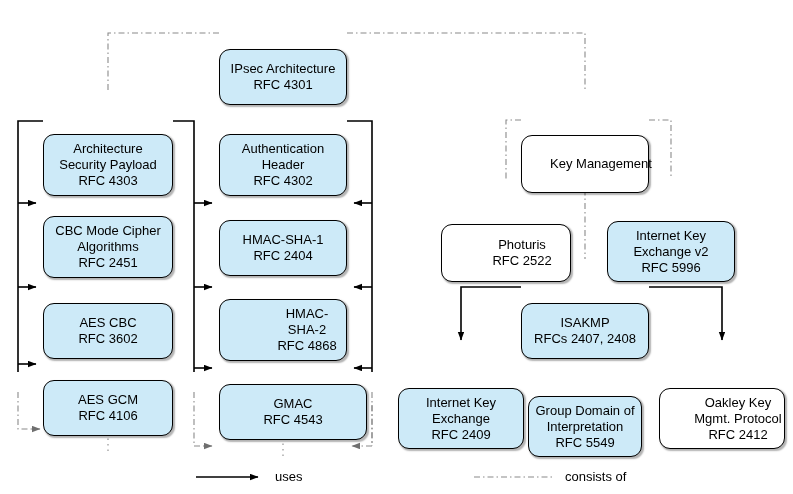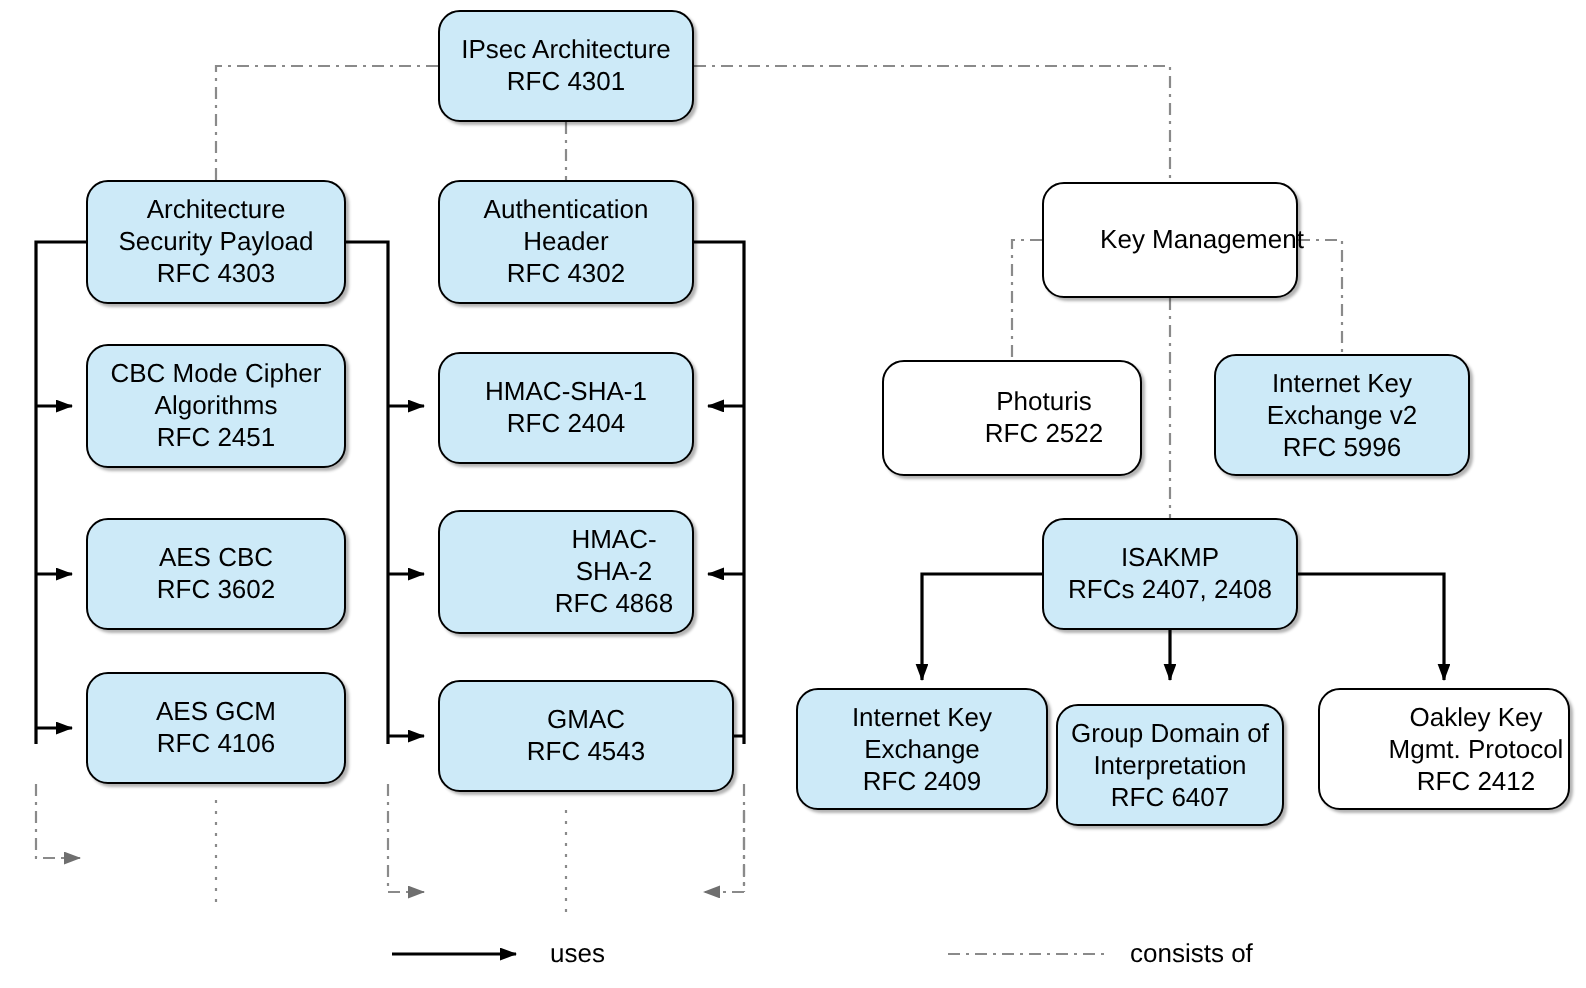--- a/index.html
+++ b/index.html
@@ -2,21 +2,21 @@
 <html><head>
 <meta charset="utf-8">
 <style>
   html,body{margin:0;padding:0;background:#fff;}
   body{font-family:"Liberation Sans","DejaVu Sans",sans-serif;}
   #stage{position:relative;width:793px;height:494px;background:#ffffff;overflow:hidden;}
   #svg-layer{position:absolute;left:0;top:0;width:793px;height:494px;}
   .node{position:absolute;box-sizing:border-box;border:1.6px solid #000000;border-radius:11px;
         display:flex;flex-direction:column;align-items:center;justify-content:center;
         font-size:13px;line-height:16px;color:#000;text-align:center;
-        box-shadow:1.5px 1.5px 1.5px rgba(0,0,0,0.30);}
+        box-shadow:1.5px 1.5px 1.5px rgba(0,0,0,0.30);margin-top:44px;}
   .node.blue{background:#cdeaf8;}
   .node.white{background:#ffffff;padding-left:32px;}
   .node .ln{display:block;white-space:nowrap;}
   .legend-label{position:absolute;font-size:13px;color:#000;white-space:nowrap;}
 </style>
 </head>
 <body>
 
 <div id="stage">
 
@@ -157,21 +157,21 @@
 
   <div class="node blue" style="left:398px;top:344px;width:126px;height:61px;">
     <span class="ln">Internet Key</span>
     <span class="ln">Exchange</span>
     <span class="ln">RFC 2409</span>
   </div>
 
   <div class="node blue" style="left:528px;top:352px;width:114px;height:61px;">
     <span class="ln">Group Domain of</span>
     <span class="ln">Interpretation</span>
-    <span class="ln">RFC 6407</span>
+    <span class="ln">RFC 5549</span>
   </div>
 
   <div class="node white" style="left:659px;top:344px;width:126px;height:61px;">
     <span class="ln">Oakley Key</span>
     <span class="ln">Mgmt. Protocol</span>
     <span class="ln">RFC 2412</span>
   </div>
 
   <span class="legend-label" style="left:275px;top:469px;">uses</span>
   <span class="legend-label" style="left:565px;top:469px;">consists of</span>

